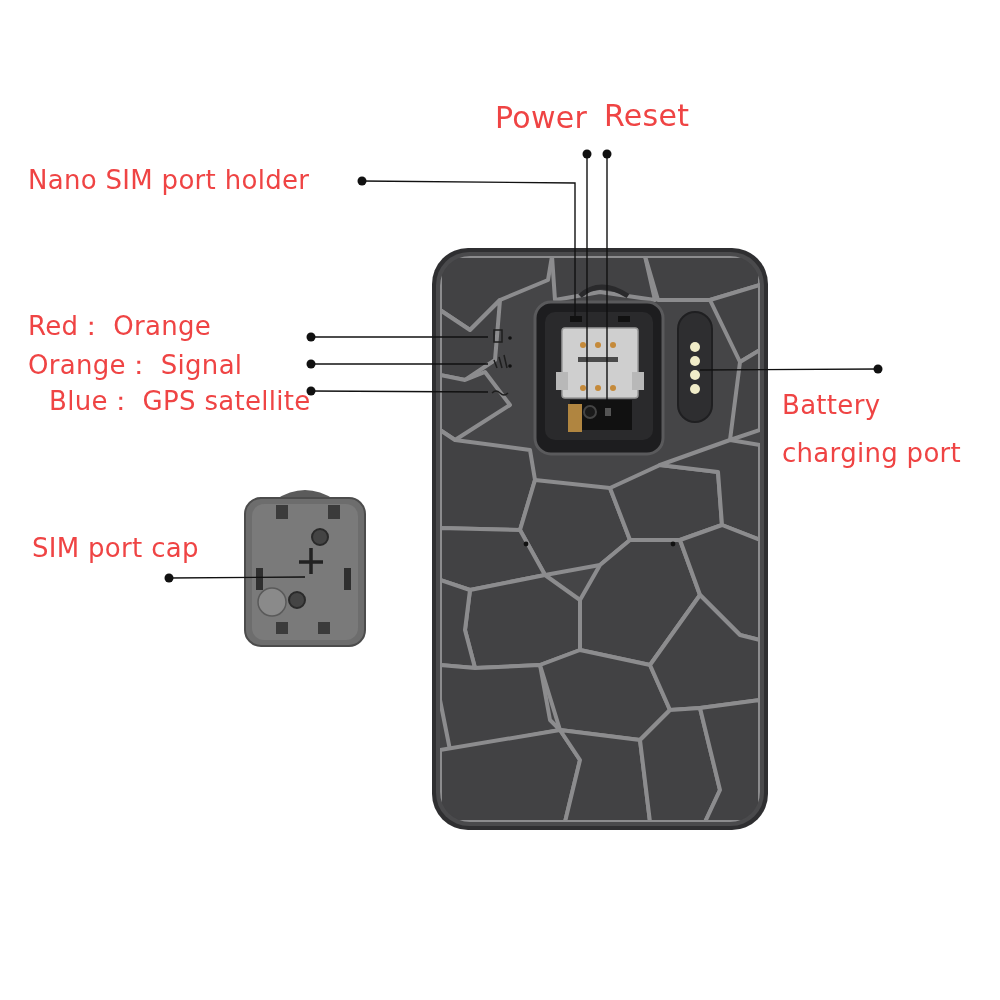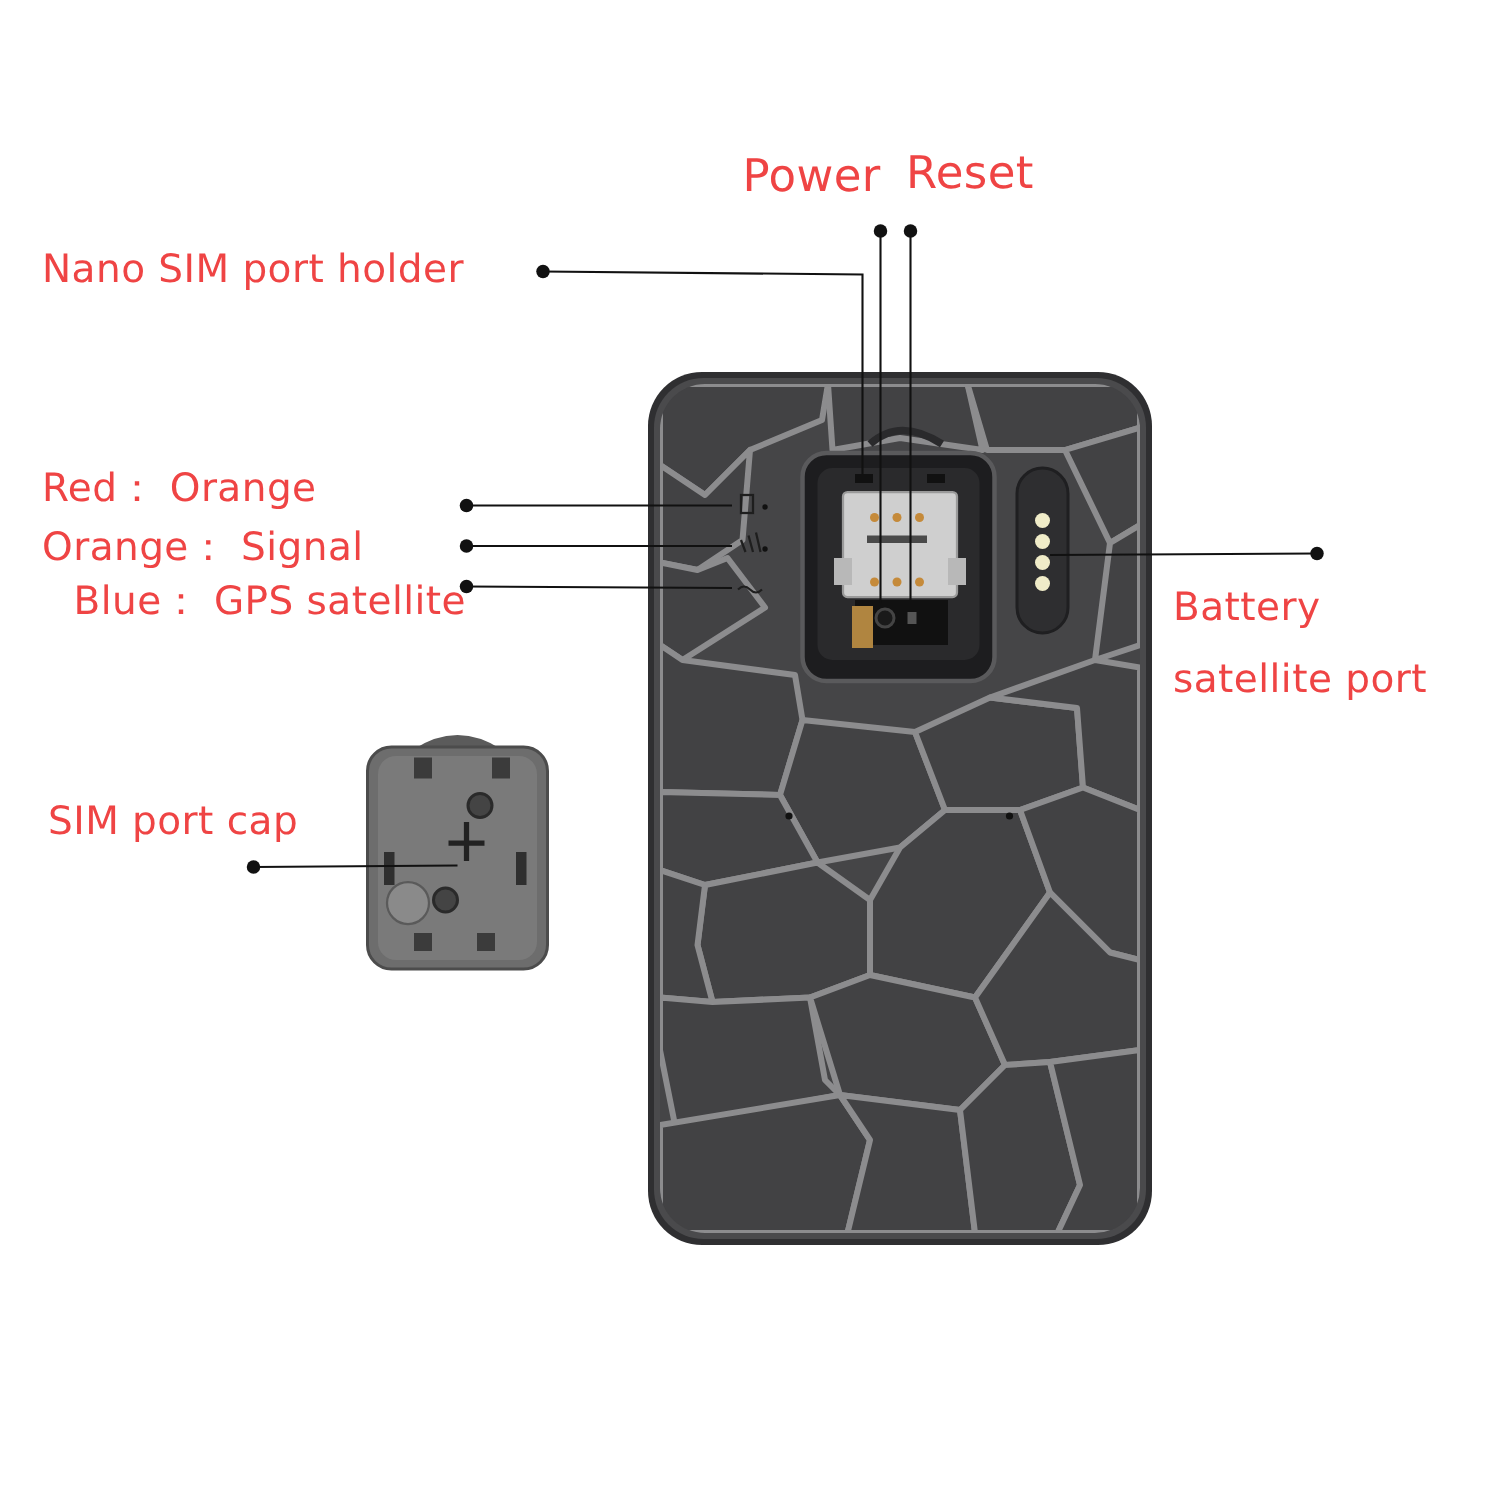--- a/index.html
+++ b/index.html
@@ -142,14 +142,14 @@
   </g>
 </svg>
 
 <div class="label" style="left:495px;top:103px;font-size:30px;">Power</div>
 <div class="label" style="left:604px;top:101px;font-size:30px;">Reset</div>
 <div class="label" style="left:28px;top:167px;">Nano SIM port holder</div>
 <div class="label" style="left:28px;top:313px;">Red： Orange</div>
 <div class="label" style="left:28px;top:352px;">Orange： Signal</div>
 <div class="label" style="left:28px;top:388px;margin-left:21px;">Blue： GPS satellite</div>
 <div class="label" style="left:782px;top:392px;">Battery</div>
-<div class="label" style="left:782px;top:440px;">satellite port</div>
+<div class="label" style="left:782px;top:440px;">charging port</div>
 <div class="label" style="left:32px;top:535px;">SIM port cap</div>
 
 </body></html>

